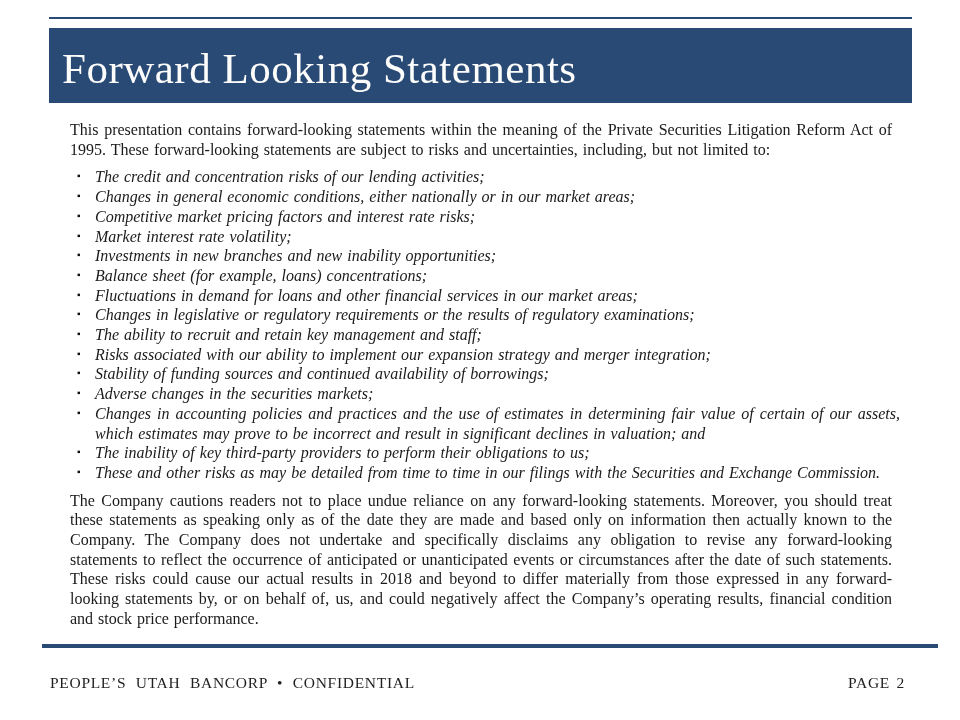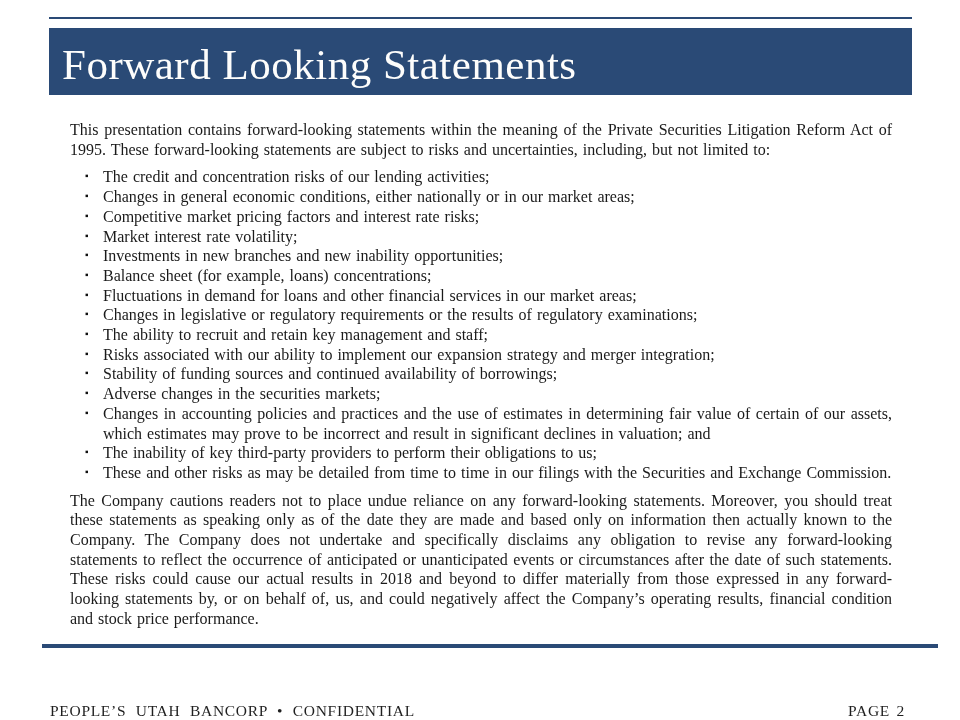--- a/index.html
+++ b/index.html
@@ -21,21 +21,21 @@
     top: 17px;
     width: 863px;
     height: 2px;
     background: #2a4a76;
   }
   .title-bar {
     position: absolute;
     left: 49px;
     top: 28px;
     width: 863px;
-    height: 67px;
+    height: 75px;
     background: #2a4a76;
     display: flex;
     align-items: center;
     box-sizing: border-box;
     padding: 6px 0 0 13px;
     text-align: right;
   }
   .title-bar h1 {
     margin: 0;
     font-size: 43px;
@@ -52,23 +52,24 @@
     width: 838px;
     font-size: 16px;
     line-height: 19.7px;
     text-align: justify;
     word-spacing: 1px;
   }
   .content p {
     margin: 8px;
   }
   ul.bullets {
-    margin: 8px;
+    margin: 0;
     padding: 0;
     list-style: none;
+    font-style: italic;
   }
   ul.bullets li {
     position: relative;
     padding-left: 33px;
   }
   ul.bullets li::before {
     content: "\25AA";
     position: absolute;
     left: 15px;
     top: -1px;
@@ -88,21 +89,20 @@
     position: absolute;
     left: 50px;
     top: 674px;
     width: 855px;
     display: flex;
     justify-content: space-between;
     align-items: baseline;
     font-size: 15.5px;
     letter-spacing: 0.7px;
     color: #1f1f1f;
-    margin-top: 28px;
   }
   .footer .left {
     word-spacing: 5px;
   }
   .footer .right {
     word-spacing: 2px;
     font-family: Liberation Serif, serif;
   }
 </style>
 </head>

